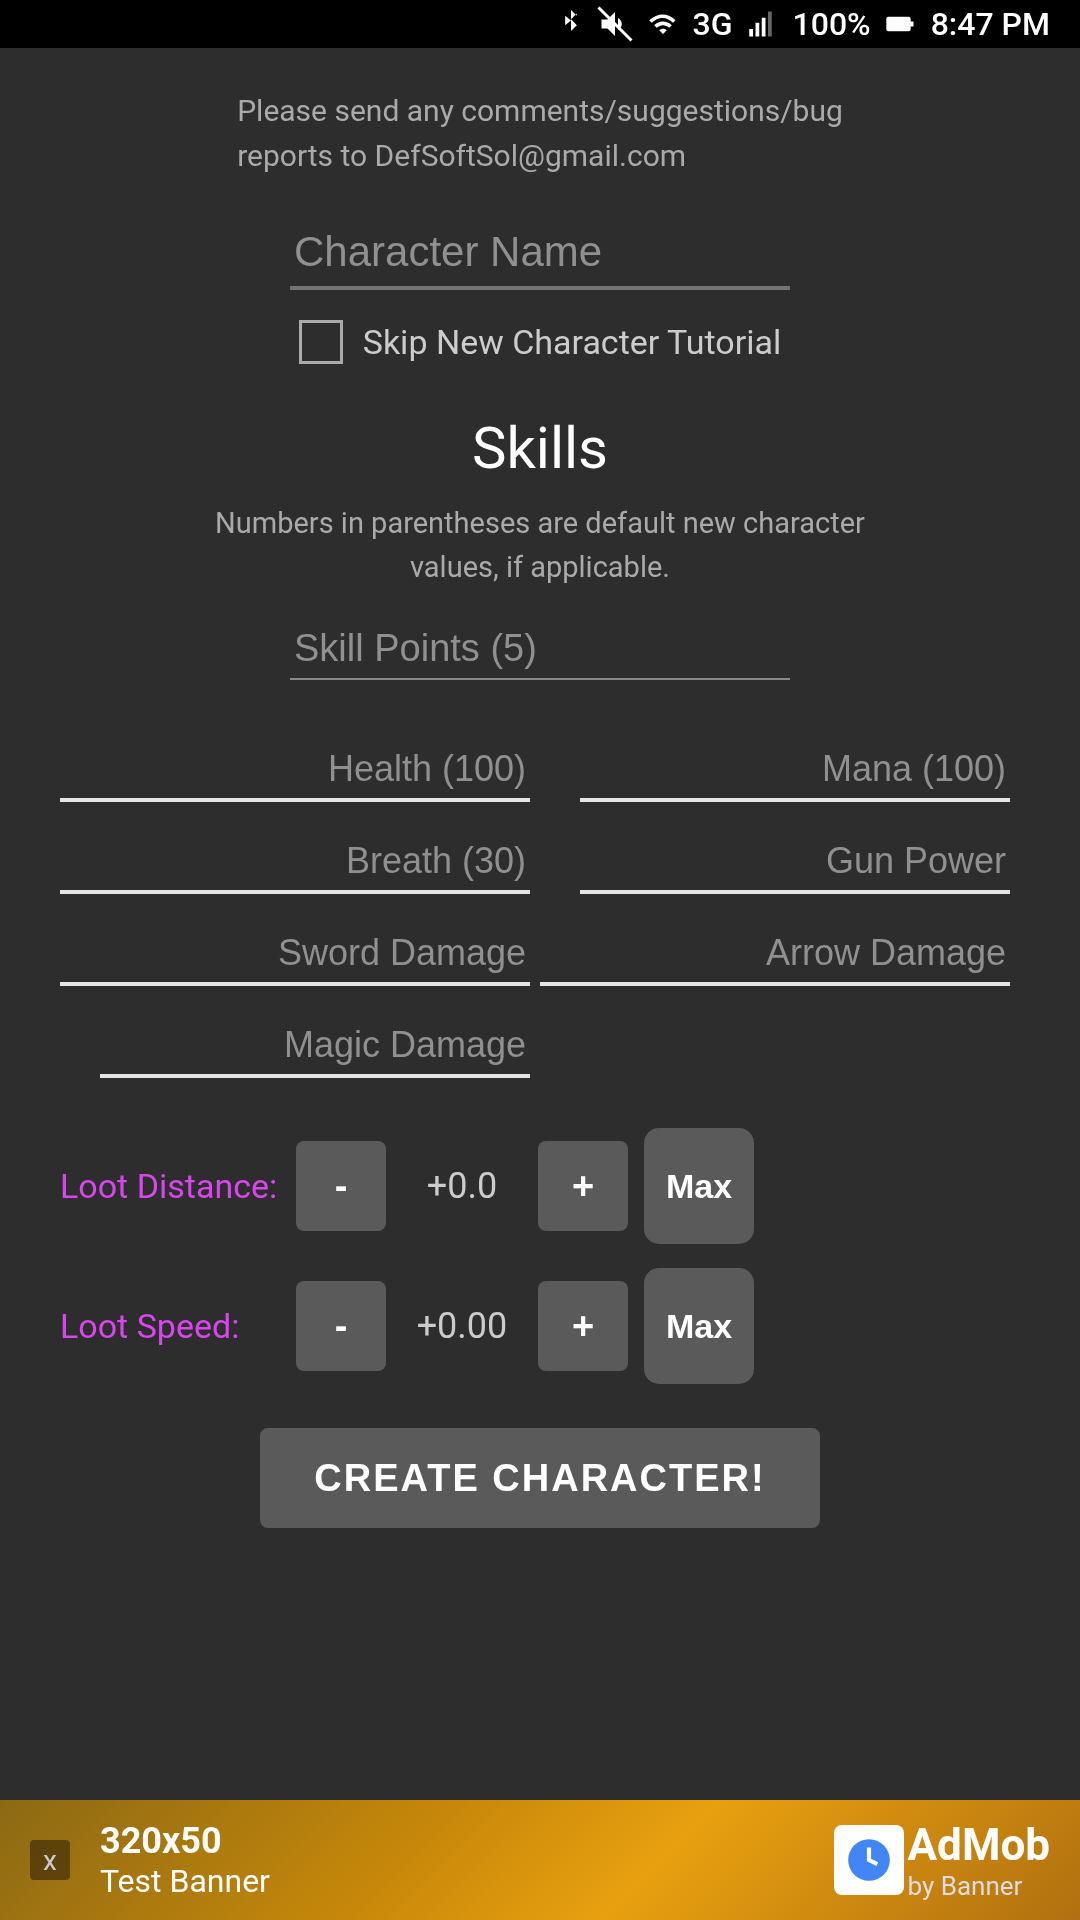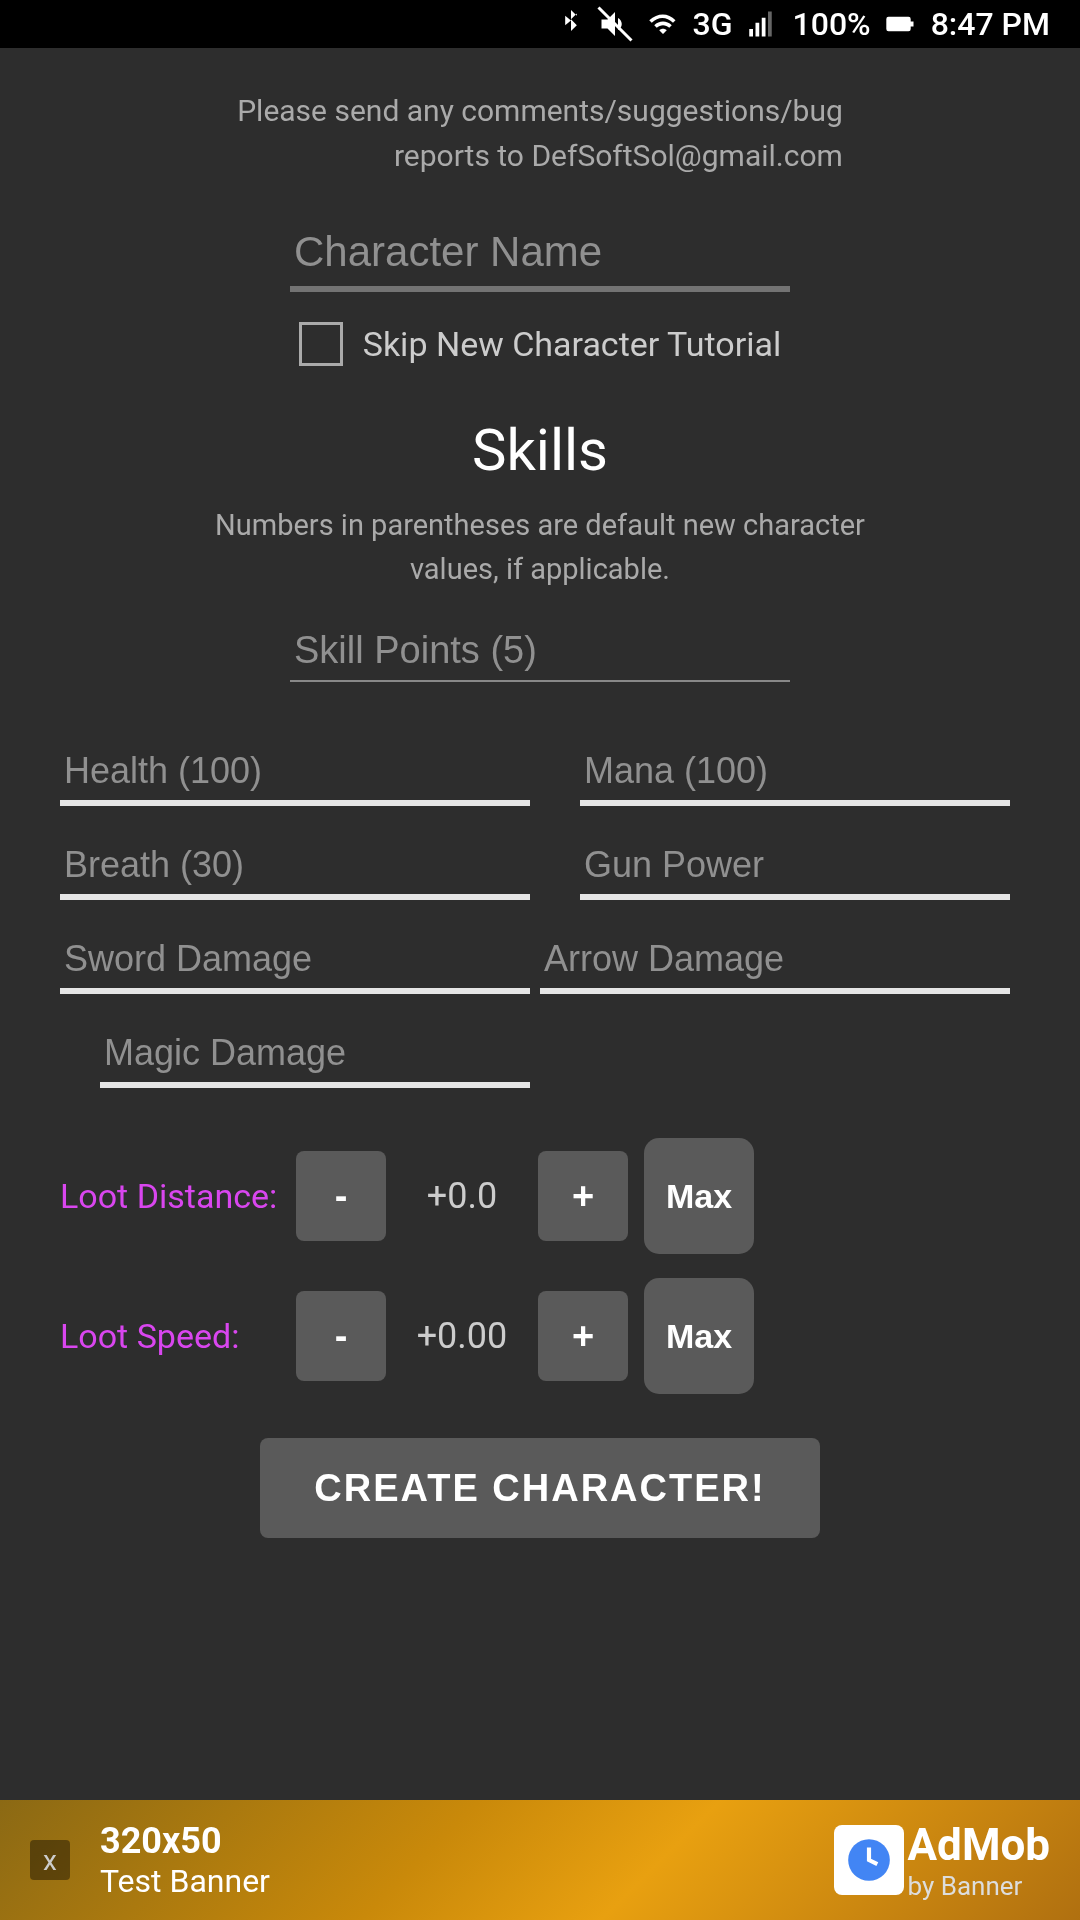--- a/index.html
+++ b/index.html
@@ -42,35 +42,35 @@
     .main-content {
       padding: 40px 60px 0 60px;
       display: flex;
       flex-direction: column;
       align-items: center;
     }
 
     .subtitle {
       color: #aaaaaa;
       font-size: 30px;
-      text-align: right;
+      text-align: left;
       line-height: 1.5;
       margin-bottom: 40px;
     }
 
     
     .input-container {
       width: 500px;
       margin-bottom: 30px;
     }
 
     .char-name-input {
       background: transparent;
       border: none;
-      border-bottom: 6px solid #737373;
+      border-bottom: 4px solid #737373;
       width: 100%;
       color: #c0c0c0;
       font-size: 42px;
       padding: 10px 4px;
       outline: none;
       text-align: left;
     }
 
     .char-name-input::placeholder {
       color: #909090;
@@ -152,27 +152,27 @@
       padding-left: 0;
     }
 
     .skill-cell-right {
       padding-left: 40px;
     }
 
     .skill-input {
       background: transparent;
       border: none;
-      border-bottom: 6px solid #e5e5e5;
+      border-bottom: 4px solid #e5e5e5;
       width: 100%;
       color: #fde047;
       font-size: 36px;
       padding: 8px 4px;
       outline: none;
-      text-align: left;
+      text-align: right;
     }
 
     .skill-input::placeholder {
       color: #909090;
     }
 
     
     .stat-row {
       display: flex;
       align-items: center;

